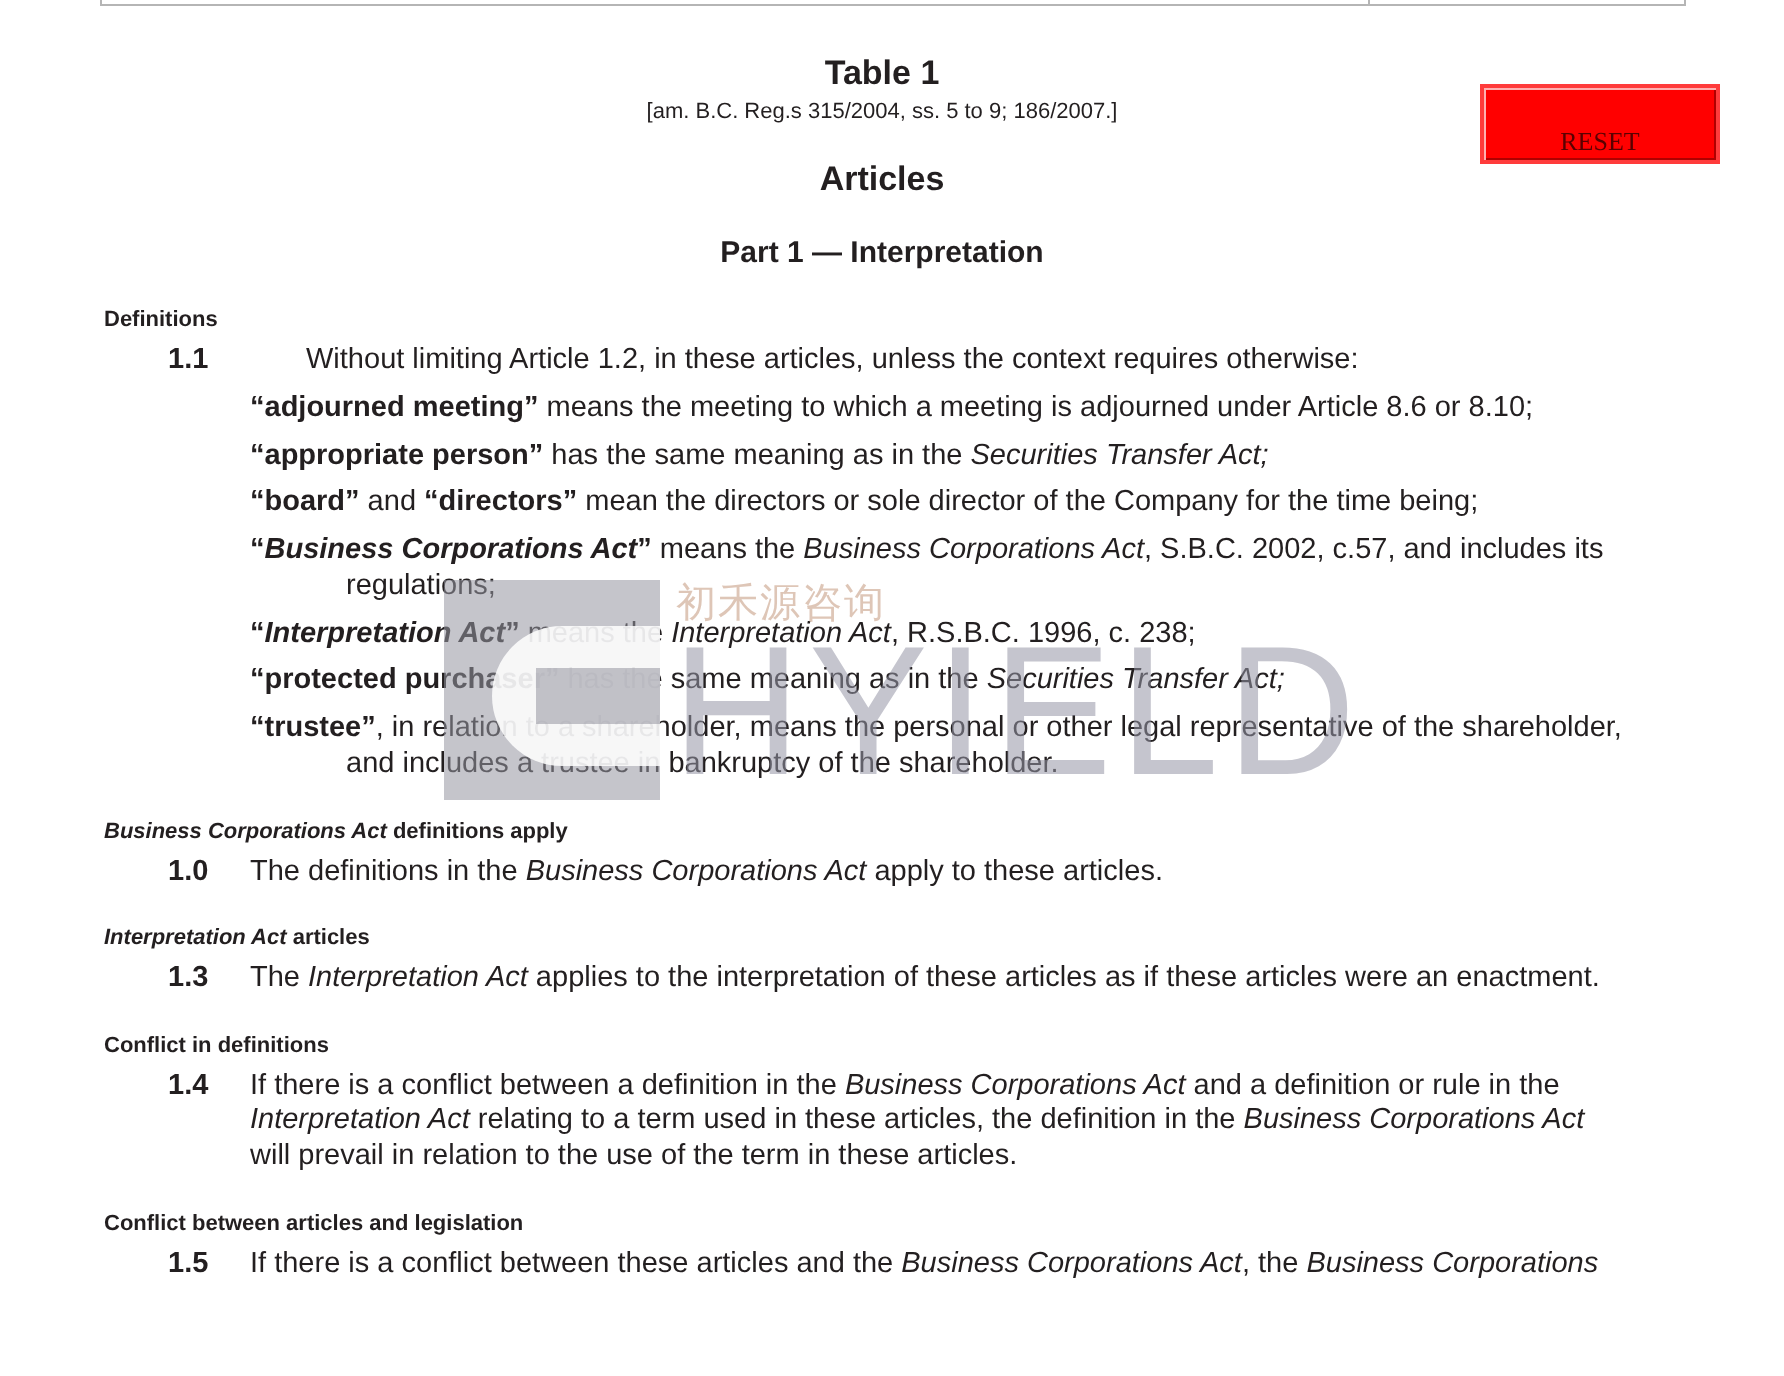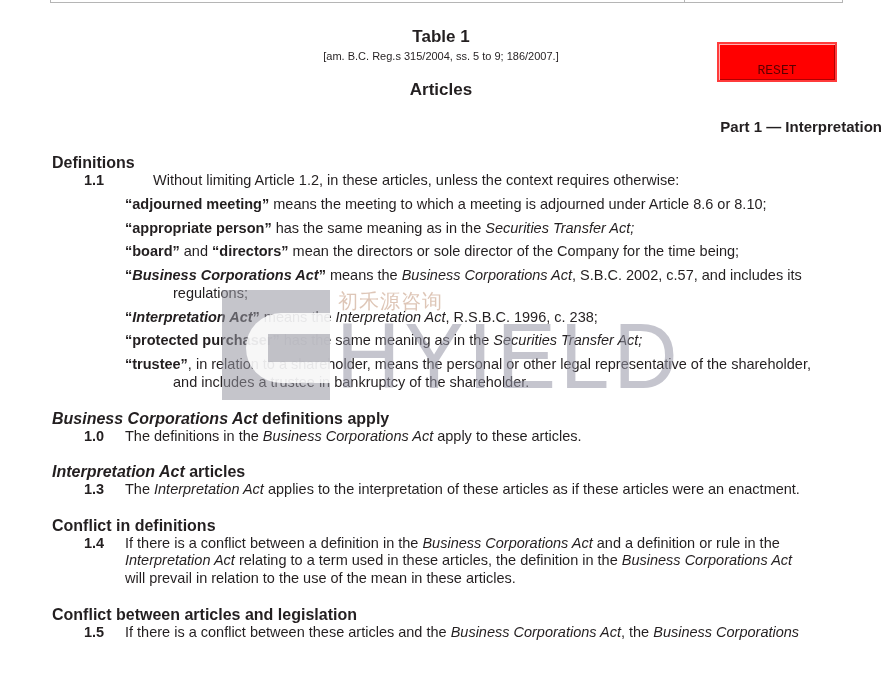--- a/index.html
+++ b/index.html
@@ -12,30 +12,30 @@
   .tbl-frag {
     position:absolute; left:50px; top:-10px; width:793px; height:13px;
     border:1px solid #b5b5b5; border-top:none; box-sizing:border-box;
   }
   .tbl-div { position:absolute; left:684px; top:-10px; width:1px; height:13px; background:#b5b5b5; }
   .center { left:0; width:882px; text-align:center; }
   .t-title { font-size:17px; font-weight:bold; }
   .t-amend { font-size:11px; }
   .t-articles { font-size:17px; font-weight:bold; }
   .t-part { font-size:15px; font-weight:bold; }
-  .heading { font-size:16px; font-weight:bold; left:52px; }
+  .heading { font-size:11px; font-weight:bold; left:52px; }
   .num { font-size:14.5px; font-weight:bold; left:84px; }
   .body { font-size:14.5px; }
   .b { font-weight:bold; }
   .i { font-style:italic; }
   .reset-btn {
-    position:absolute; left:717px; top:42px; width:120px; height:40px;
+    position:absolute; left:740px; top:42px; width:120px; height:40px;
     background:#ff0000; border:2px solid #ff3b3b; box-sizing:border-box;
     box-shadow: inset 1px 1px 0 #ffb0b0, inset -1px -1px 0 #b00000;
-    color:#5a0000; font-family:Liberation Mono, monospace; font-size:13px;
+    color:#5a0000; font-family:Liberation Serif, serif; font-size:13px;
     display:flex; align-items:center; justify-content:center; cursor:pointer;
     padding-top:17px;
   }
   
   .wm-box {
     position:absolute; left:222px; top:290px; width:108px; height:110px;
     background:rgba(150,150,160,0.55);
   }
   .wm-c {
     position:absolute; left:246px; top:313px; width:84px; height:70px;
@@ -59,21 +59,21 @@
 </style>
 </head>
 <body>
 
 <div class="tbl-frag"></div>
 <div class="tbl-div"></div>
 
 <div class="abs center t-title" style="top:27px;">Table 1</div>
 <div class="abs center t-amend" style="top:50px;">[am. B.C. Reg.s 315/2004, ss. 5 to 9; 186/2007.]</div>
 <div class="abs center t-articles" style="top:80px;">Articles</div>
-<div class="abs center t-part" style="top:118px;text-align:right;">Part 1 — Interpretation</div>
+<div class="abs center t-part" style="top:118px;">Part 1 — Interpretation</div>
 
 <div class="reset-btn">
   <span>RESET</span>
 </div>
 
 <div class="abs heading" style="top:154px;">Definitions</div>
 <div class="abs num" style="top:172px;">1.1</div>
 <div class="abs body" style="left:125px; top:172px;margin-left:28px;">Without limiting Article 1.2, in these articles, unless the context requires otherwise:</div>
 
 <div class="abs body" style="left:125px; top:196px;"><span class="b">“</span><span class="b">adjourned meeting</span><span class="b">”</span><span> means the meeting to which a meeting is adjourned under Article 8.6 or 8.10;</span></div>
@@ -97,21 +97,21 @@
 <div class="abs body" style="left:125px; top:428px;"><span>The definitions in the </span><span class="i">Business Corporations Act</span><span> apply to these articles.</span></div>
 
 <div class="abs heading" style="top:463px;"><span class="i">Interpretation Act</span><span> articles</span></div>
 <div class="abs num" style="top:481px;">1.3</div>
 <div class="abs body" style="left:125px; top:481px;"><span>The </span><span class="i">Interpretation Act</span><span> applies to the interpretation of these articles as if these articles were an enactment.</span></div>
 
 <div class="abs heading" style="top:517px;">Conflict in definitions</div>
 <div class="abs num" style="top:535px;">1.4</div>
 <div class="abs body" style="left:125px; top:535px;"><span>If there is a conflict between a definition in the </span><span class="i">Business Corporations Act</span><span> and a definition or rule in the</span></div>
 <div class="abs body" style="left:125px; top:552px;"><span class="i">Interpretation Act</span><span> relating to a term used in these articles, the definition in the </span><span class="i">Business Corporations Act</span></div>
-<div class="abs body" style="left:125px; top:570px;">will prevail in relation to the use of the mean in these articles.</div>
+<div class="abs body" style="left:125px; top:570px;">will prevail in relation to the use of the term in these articles.</div>
 
 <div class="abs heading" style="top:606px;">Conflict between articles and legislation</div>
 <div class="abs num" style="top:624px;">1.5</div>
 <div class="abs body" style="left:125px; top:624px;"><span>If there is a conflict between these articles and the </span><span class="i">Business Corporations Act</span><span>, the </span><span class="i">Business Corporations</span></div>
 <div class="abs body" style="left:125px; top:656px;margin-top:46px;"><span class="i">Act</span><span> will prevail.</span></div>
 
 <div class="wm-box"></div>
 <div class="wm-c"></div>
 <div class="wm-c-inner"></div>
 <div class="wm-text">HYIELD</div>

